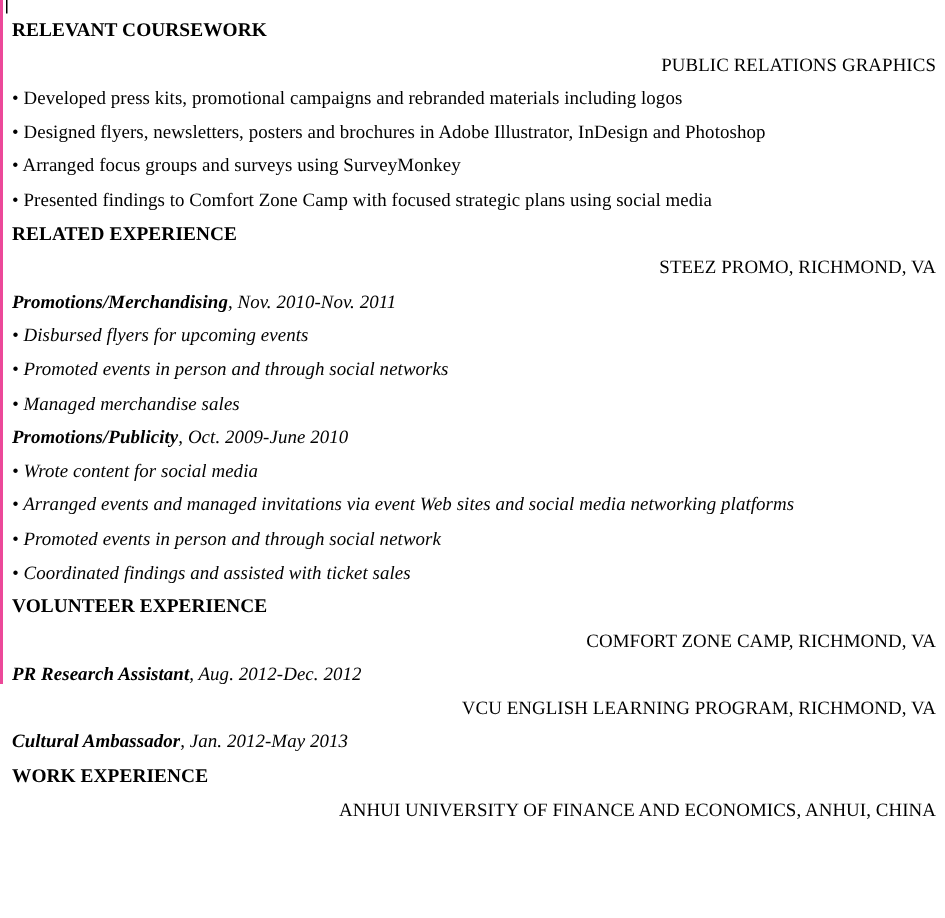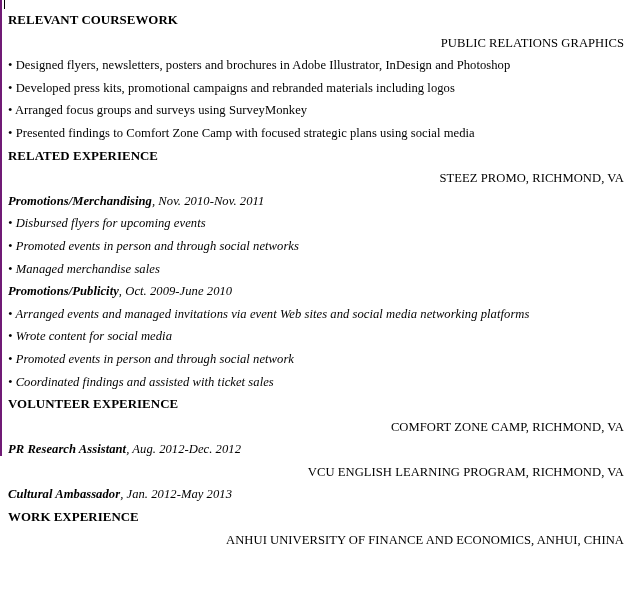--- a/index.html
+++ b/index.html
@@ -12,21 +12,21 @@
     height: 612px;
     font-family: "Liberation Serif", "DejaVu Serif", serif;
     color: #000000;
     overflow: hidden;
   }
   .page {
     position: relative;
     width: 630px;
     height: 456px;
     box-sizing: border-box;
-    border-left: 2px solid #701a75;
+    border-left: 2px solid #ec4899;
     background: #ffffff;
   }
   .caret {
     position: absolute;
     left: 2px;
     top: 0px;
     width: 1px;
     height: 9px;
     background: #000;
   }
@@ -59,33 +59,33 @@
   }
 </style>
 </head>
 <body>
 
 <div class="page">
   <div class="caret"></div>
   <div class="resume" id="resume-body">
       <div class="line heading">RELEVANT COURSEWORK</div>
       <div class="line plain">PUBLIC RELATIONS GRAPHICS</div>
+      <div class="line bullet">• Developed press kits, promotional campaigns and rebranded materials including logos</div>
       <div class="line bullet">• Designed flyers, newsletters, posters and brochures in Adobe Illustrator, InDesign and Photoshop</div>
-      <div class="line bullet">• Developed press kits, promotional campaigns and rebranded materials including logos</div>
       <div class="line bullet">• Arranged focus groups and surveys using SurveyMonkey</div>
       <div class="line bullet">• Presented findings to Comfort Zone Camp with focused strategic plans using social media</div>
       <div class="line heading">RELATED EXPERIENCE</div>
       <div class="line plain">STEEZ PROMO, RICHMOND, VA</div>
       <div class="line role"><span class="role-title">Promotions/Merchandising</span><span class="role-dates">, Nov. 2010-Nov. 2011</span></div>
       <div class="line bullet italic">• Disbursed flyers for upcoming events</div>
       <div class="line bullet italic">• Promoted events in person and through social networks</div>
       <div class="line bullet italic">• Managed merchandise sales</div>
       <div class="line role"><span class="role-title">Promotions/Publicity</span><span class="role-dates">, Oct. 2009-June 2010</span></div>
+      <div class="line bullet italic">• Wrote content for social media</div>
       <div class="line bullet italic">• Arranged events and managed invitations via event Web sites and social media networking platforms</div>
-      <div class="line bullet italic">• Wrote content for social media</div>
       <div class="line bullet italic">• Promoted events in person and through social network</div>
       <div class="line bullet italic">• Coordinated findings and assisted with ticket sales</div>
       <div class="line heading">VOLUNTEER EXPERIENCE</div>
       <div class="line plain">COMFORT ZONE CAMP, RICHMOND, VA</div>
       <div class="line role"><span class="role-title">PR Research Assistant</span><span class="role-dates">, Aug. 2012-Dec. 2012</span></div>
       <div class="line plain">VCU ENGLISH LEARNING PROGRAM, RICHMOND, VA</div>
       <div class="line role"><span class="role-title">Cultural Ambassador</span><span class="role-dates">, Jan. 2012-May 2013</span></div>
       <div class="line heading">WORK EXPERIENCE</div>
       <div class="line plain">ANHUI UNIVERSITY OF FINANCE AND ECONOMICS, ANHUI, CHINA</div>
     </div>

